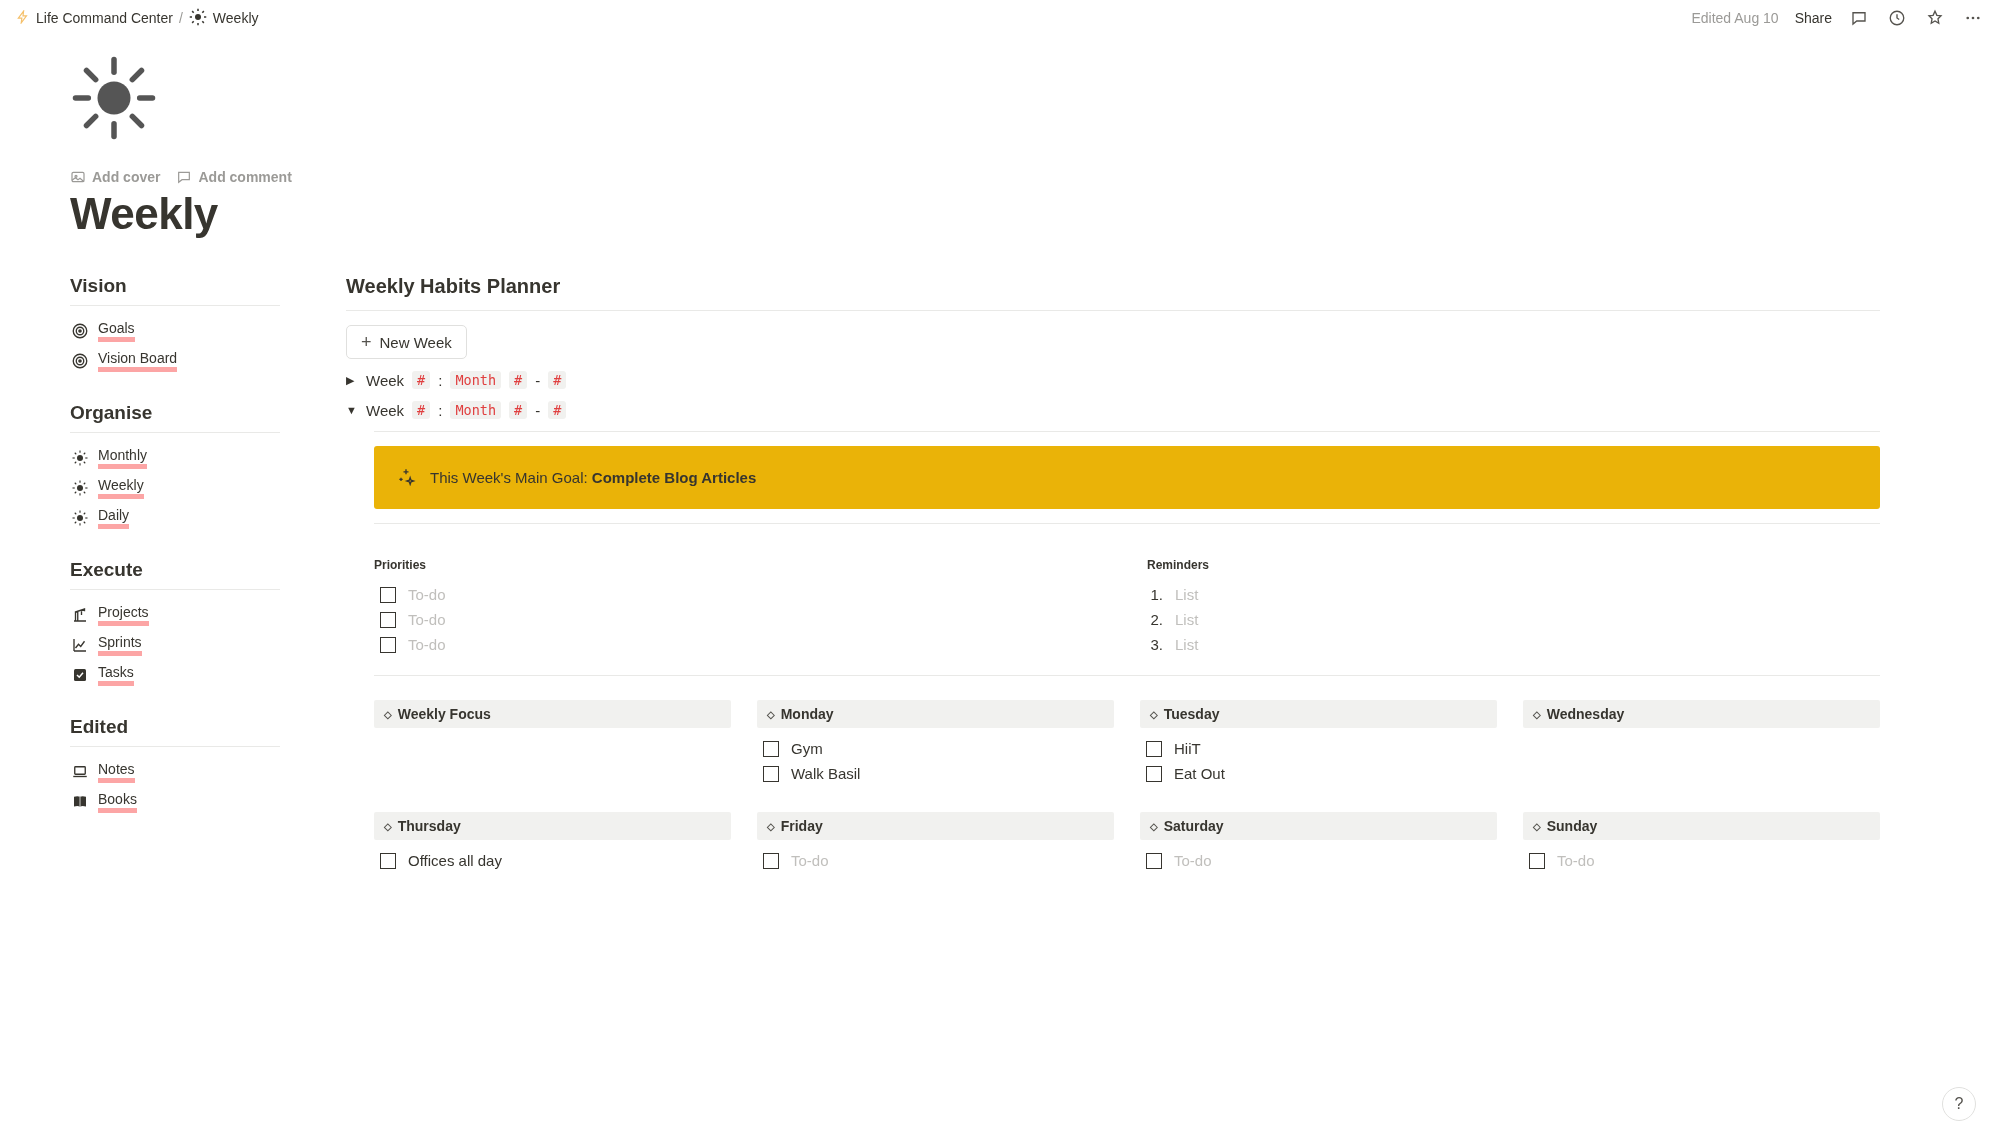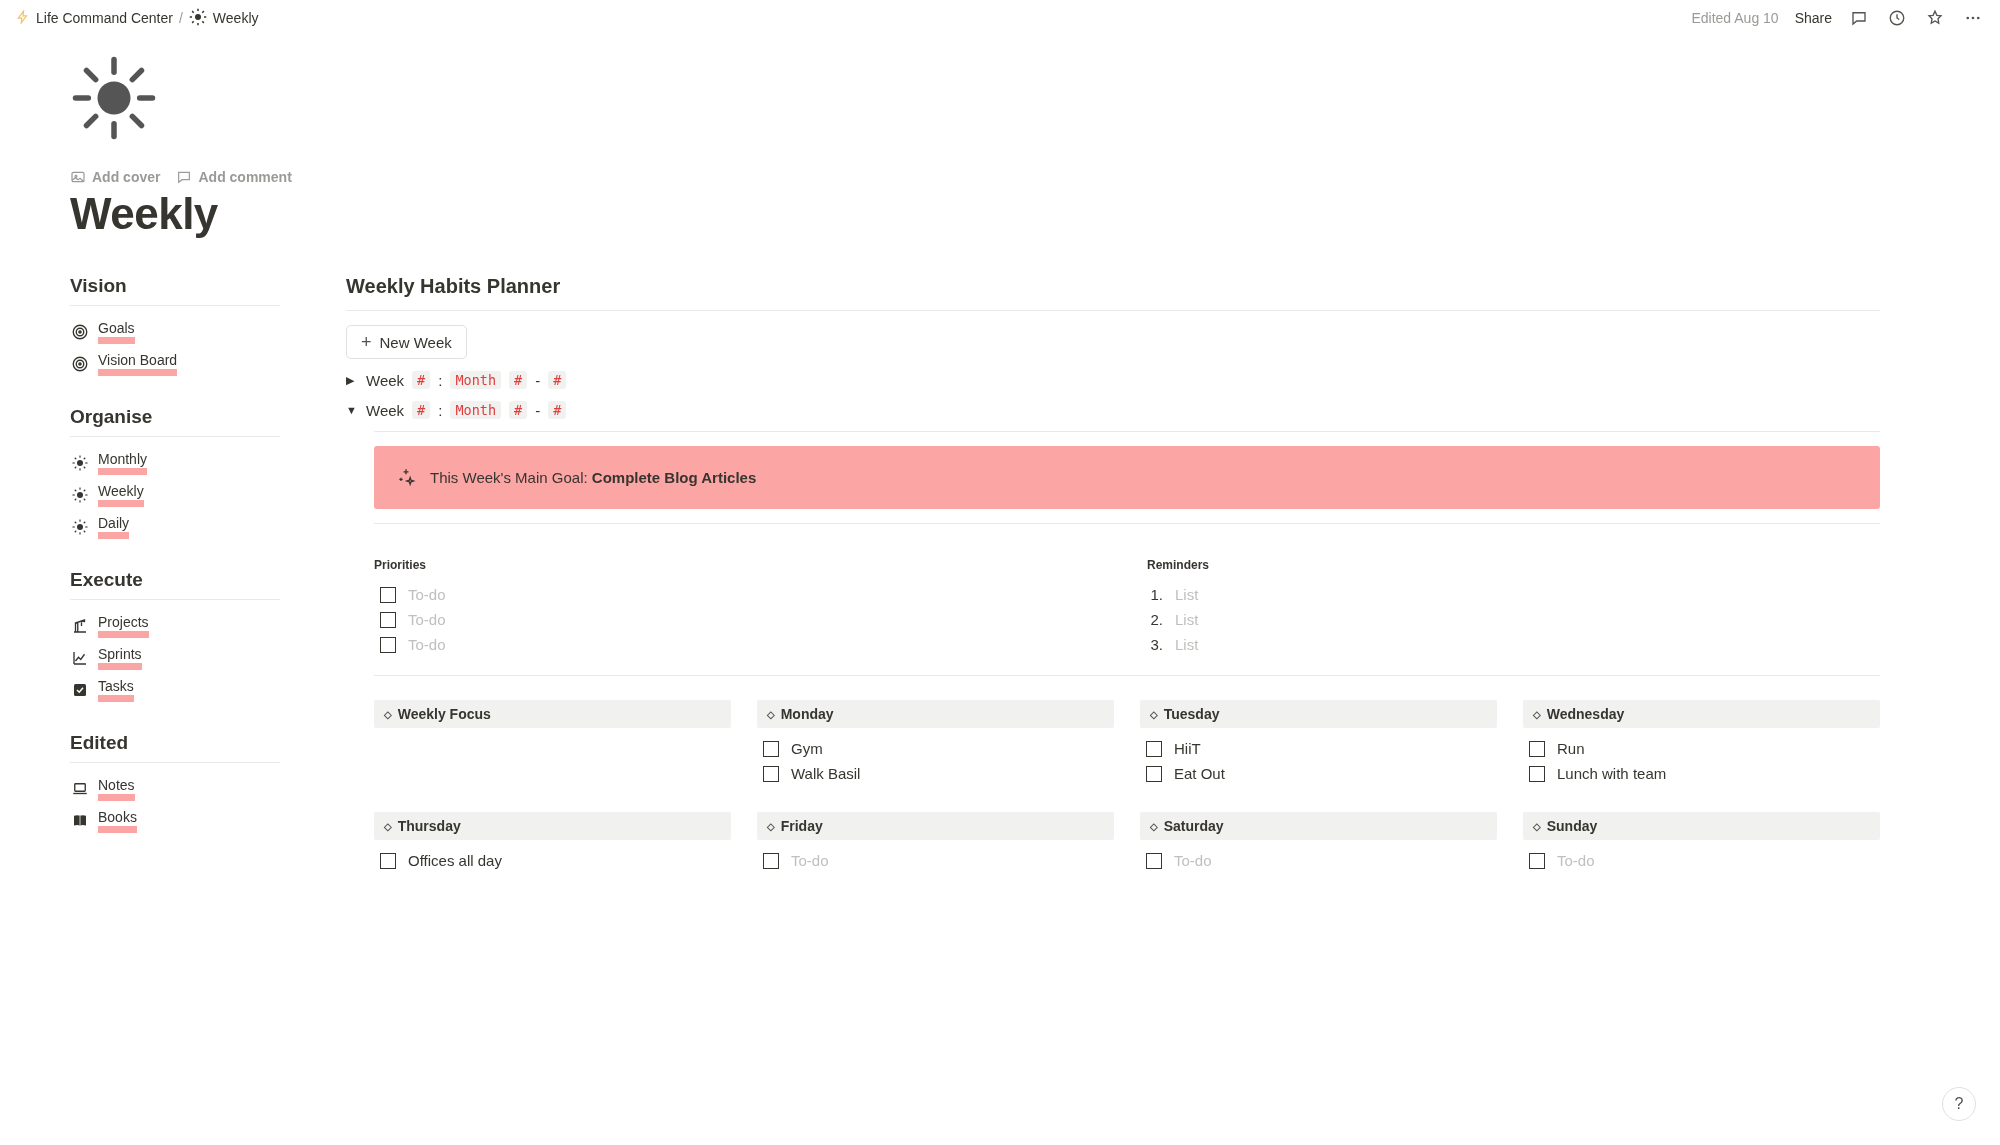--- a/index.html
+++ b/index.html
@@ -45,42 +45,42 @@
 
   
   .columns { display:flex; gap:66px; margin-top:36px; }
   .sidebar { width:210px; flex-shrink:0; }
   .main { flex:1; padding-right: 50px; }
 
   .side-section { margin-bottom:26px; }
   .side-heading { font-size:19px; font-weight:600; margin-bottom:8px; }
   .side-divider { border-top:1px solid #e9e9e7; margin-bottom:10px; }
   .side-item { display:flex; align-items:center; gap:8px; padding:4px 0; cursor:pointer; }
-  .side-item .lbl { border-bottom:7px solid #fca5a5; padding-bottom:1px; }
+  .side-item .lbl { border-bottom:5px solid #fca5a5; padding-bottom:1px; }
   .side-icon { width:20px; display:flex; justify-content:center; color:#37352f; }
   .side-icon svg { width:18px; height:18px; }
 
   
   .section-heading { font-size:20px; font-weight:600; margin-bottom:12px; }
   .main-divider { border-top:1px solid #e9e9e7; margin-bottom:14px; }
   .new-week-btn {
     display:inline-flex; align-items:center; gap:8px;
     border:1px solid #e0e0de; border-radius:5px;
     padding:7px 14px; cursor:pointer; font-size:15px;
   }
   .new-week-btn .plus { font-size:18px; color:#55534e; line-height:1; }
 
   .toggle-row { display:flex; align-items:center; gap:8px; margin-top:12px; font-size:15px; }
   .toggle-row .tri { width:12px; color:#37352f; font-size:11px; cursor:pointer; }
   .code-pill { font-family: "SFMono-Regular", Menlo, Consolas, monospace; background:#f1f1ef; color:#e03e3e; padding:1px 5px; border-radius:3px; font-size:13.5px; }
 
   .main-hr { border-top:1px solid #e9e9e7; margin-top:12px; margin-bottom:14px; }
 
   .callout {
-    background:#fca5a5; border-radius:3px;
+    background:#eab308; border-radius:3px;
     padding:20px 22px; display:flex; gap:14px; align-items:center;
     font-size:15px;
   }
   .callout svg { width:20px; height:20px; flex-shrink:0; }
 
   .two-col { display:flex; gap:40px; margin-top:34px; }
   .two-col > div { flex:1; }
   .sub-heading { font-size:12px; font-weight:600; margin-bottom:10px; }
 
   .todo-line { display:flex; align-items:center; gap:12px; padding:4px 0 4px 6px; font-size:15px; }
@@ -467,30 +467,20 @@
                   <div class="checkbox"></div>
                   <span>Eat Out</span>
                 </div>
             </div>
           </div>
           <div>
             <div class="day-header">
                 <span class="diamond">◇</span>
                 <span>Wednesday</span>
               </div>
-            <div class="day-body">
-              <div class="todo-line">
-                  <div class="checkbox"></div>
-                  <span>Run</span>
-                </div>
-              <div class="todo-line">
-                  <div class="checkbox"></div>
-                  <span>Lunch with team</span>
-                </div>
-            </div>
           </div>
 
           <div>
             <div class="day-header">
                 <span class="diamond">◇</span>
                 <span>Thursday</span>
               </div>
             <div class="day-body">
               <div class="todo-line">
                   <div class="checkbox"></div>

